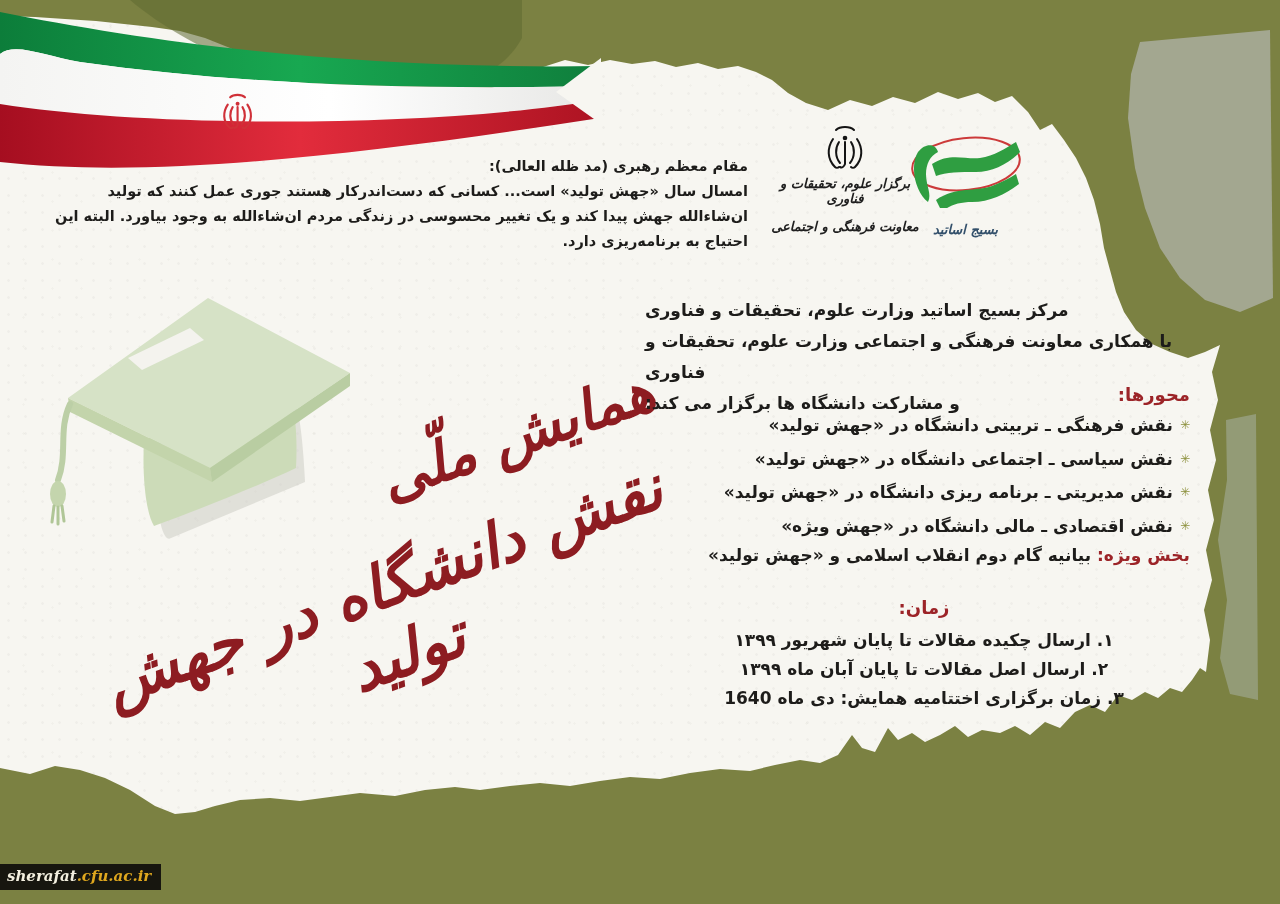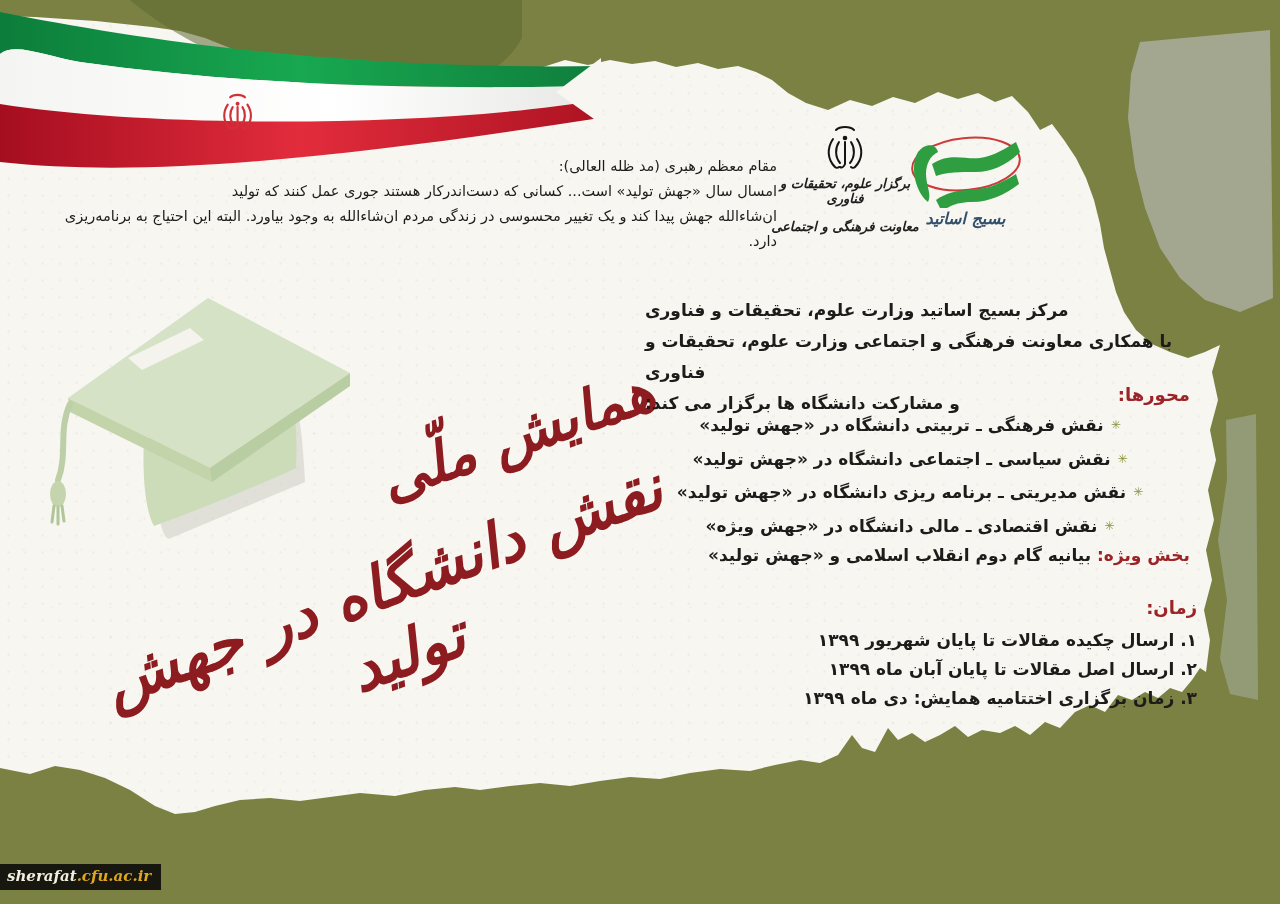--- a/index.html
+++ b/index.html
@@ -10,56 +10,56 @@
       radial-gradient(rgba(60,55,40,0.040) 1px, transparent 1.6px),
       radial-gradient(rgba(60,55,40,0.028) 1px, transparent 1.4px);
     background-size:17px 17px,29px 29px;
     background-position:0 0,9px 13px;
     font-family:"DejaVu Sans",sans-serif;
   }
   .abs{position:absolute;}
   svg{display:block;}
   
   .quote{
-    right:503px;top:154px;width:720px;z-index:4;
+    right:532px;top:154px;width:720px;z-index:4;
     direction:rtl;text-align:right;color:#1d1c1a;
-    font-size:14.5px;line-height:25px;font-weight:400;
+    font-size:14.5px;line-height:25px;font-weight:700;
   }
   .organizer{
     right:95px;top:295px;width:540px;z-index:4;
     direction:rtl;text-align:left;color:#1d1c1a;
     font-size:17px;line-height:31px;font-weight:700;
   }
   .topics{right:90px;top:384px;width:560px;z-index:4;direction:rtl;text-align:right;}
   .topics .heading{color:#9c2428;font-size:18px;font-weight:700;margin-bottom:5px;}
-  .topics ul{list-style:none;margin:0;padding:0;text-align:center;}
+  .topics ul{list-style:none;margin:0;padding:0;}
   .topics li{font-size:17px;line-height:31.5px;font-weight:700;color:#1d1c1a;}
   .topics .bullet{color:#8e923f;font-size:12px;margin-left:7px;position:relative;top:-2px;}
   .special{
     right:90px;top:545px;width:600px;z-index:4;direction:rtl;text-align:right;
     font-size:17px;font-weight:700;color:#1d1c1a;
   }
   .special .label{color:#9c2428;}
-  .schedule{right:83px;top:597px;width:560px;z-index:4;direction:rtl;text-align:right;}
+  .schedule{right:76px;top:597px;width:560px;z-index:4;direction:rtl;text-align:center;}
   .schedule .heading{color:#9c2428;font-size:18px;font-weight:700;margin-bottom:8px;}
   .schedule div.item{font-size:17px;line-height:29px;font-weight:700;color:#1d1c1a;}
   .title-line{z-index:3;color:#8d1c21;font-weight:700;font-style:italic;text-align:center;direction:rtl;}
   #title1{left:352px;top:402px;width:330px;font-size:57px;transform:rotate(-19deg);}
   #title2{left:70px;top:548px;width:650px;font-size:61px;transform:rotate(-20deg);}
   .contact{right:805px;top:670px;width:440px;z-index:4;direction:rtl;text-align:right;color:#6d2a2c;}
   .contact .email-line{font-size:16px;font-weight:700;}
   .contact .email-addr{color:#141414;font-size:18px;font-weight:700;letter-spacing:.5px;}
   .contact .phone-line{font-size:14.5px;font-weight:700;letter-spacing:1.5px;margin-top:13px;}
   
   .ministry-logo{left:770px;top:126px;width:150px;z-index:4;text-align:center;color:#202020;}
   .ministry-logo .cal{font-size:13px;line-height:15px;font-style:italic;font-weight:700;direction:rtl;}
   .ministry-logo .cal.l1{margin-top:6px;}
   .ministry-logo .cal.l2{margin-top:13px;}
   .basij-logo{left:903px;top:130px;width:125px;z-index:4;text-align:center;}
-  .basij-logo .cal{font-size:16px;font-style:italic;font-weight:700;color:#33506b;direction:rtl;margin-top:1px;}
+  .basij-logo .cal{font-size:13px;font-style:italic;font-weight:700;color:#33506b;direction:rtl;margin-top:14px;}
   
   .watermark{
     left:0;top:864px;z-index:6;background:#17160f;padding:3px 10px 5px 7px;
     font-family:"DejaVu Serif",serif;font-style:italic;font-weight:700;font-size:15px;
   }
   .watermark .wm-name{color:#f3efdf;}
   .watermark .wm-domain{color:#dfa71e;}
 </style>
 </head>
 <body>
@@ -175,21 +175,21 @@
   </div>
 
   <div class="abs special">
     <span class="label">بخش ویژه:</span><span> بیانیه گام دوم انقلاب اسلامی و «جهش تولید»</span>
   </div>
 
   <div class="abs schedule">
     <div class="heading">زمان:</div>
     <div class="item">۱. ارسال چکیده مقالات تا پایان شهریور ۱۳۹۹</div>
     <div class="item">۲. ارسال اصل مقالات تا پایان آبان ماه ۱۳۹۹</div>
-    <div class="item">۳. زمان برگزاری اختتامیه همایش: دی ماه ۱۳۹۹</div>
+    <div class="item">۳. زمان برگزاری اختتامیه همایش: دی ماه 1640</div>
   </div>
 
   <svg class="abs" style="left:48px;top:278px;z-index:2;" width="315" height="330" viewBox="0 0 315 330">
 
     <path fill="#c9c9c2" opacity="0.5" d="M100,168 Q105,260 118,252 L252,196 Q248,120 240,116 Z" transform="translate(5,8)"></path>
 
     <path fill="#ccdbb8" d="M96,162 C94,200 98,235 106,248 C150,232 210,208 248,190 C250,155 246,122 240,112 Z"></path>
     <path fill="#b9cda2" d="M96,162 L240,112 L244,120 L100,170 Z" opacity="0.7"></path>
 
     <path fill="#d6e2c6" d="M20,120 L160,20 L302,95 L162,190 Z"></path>

